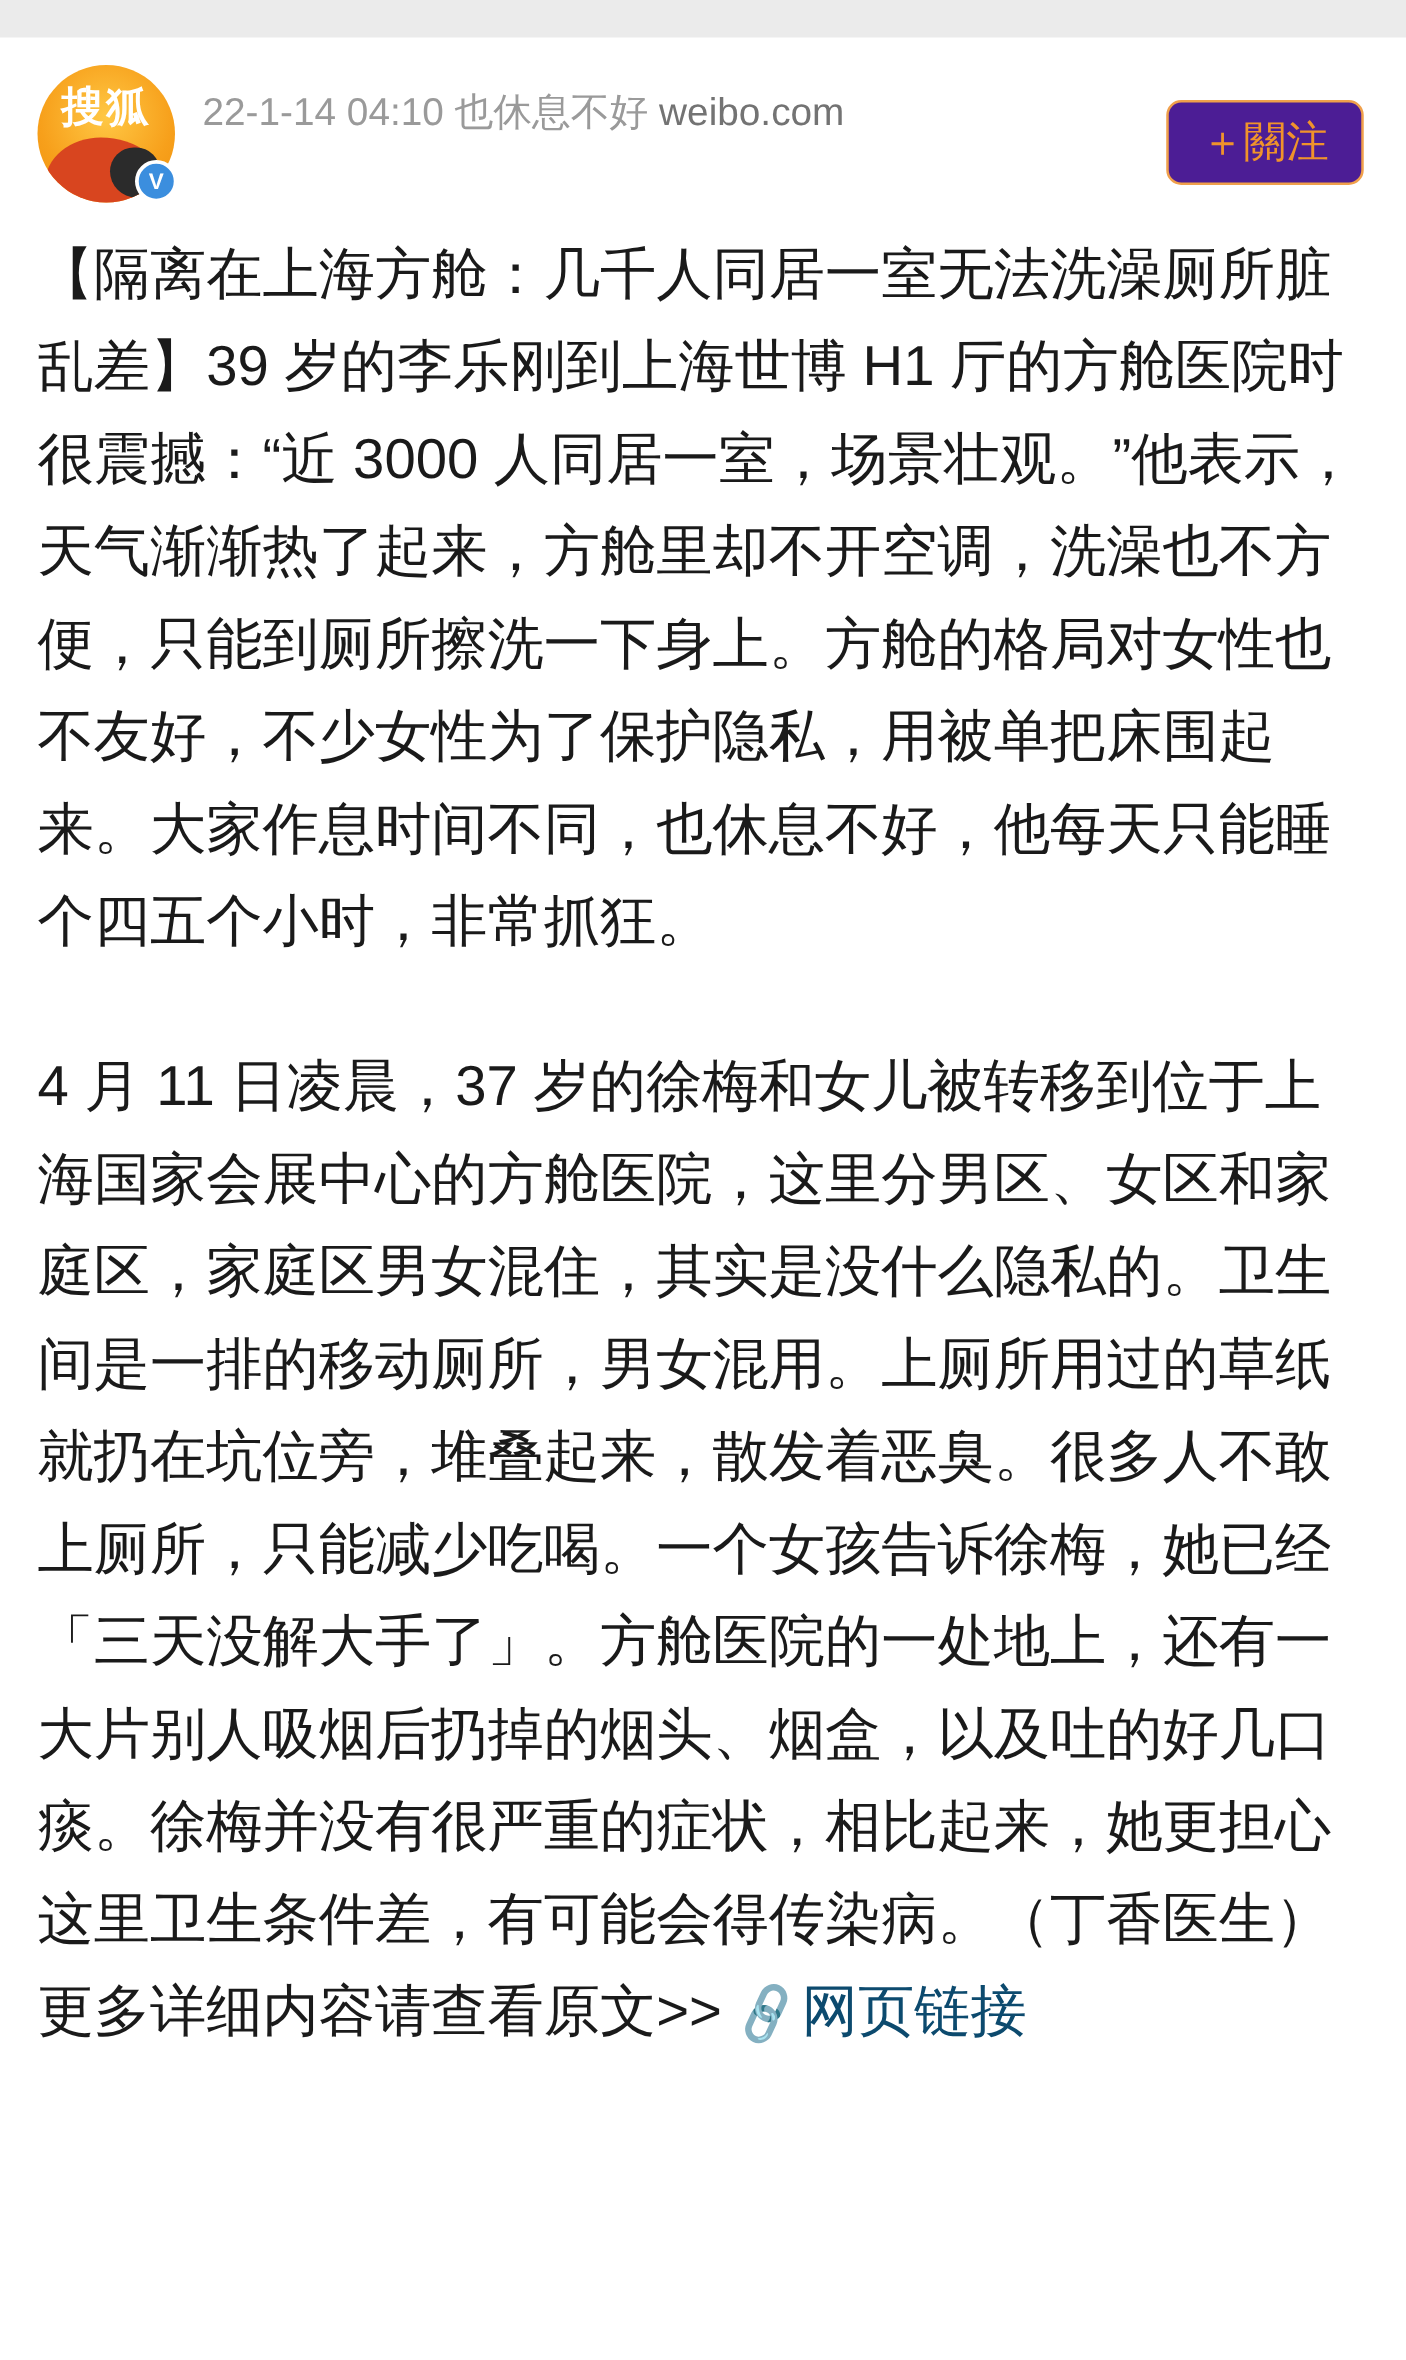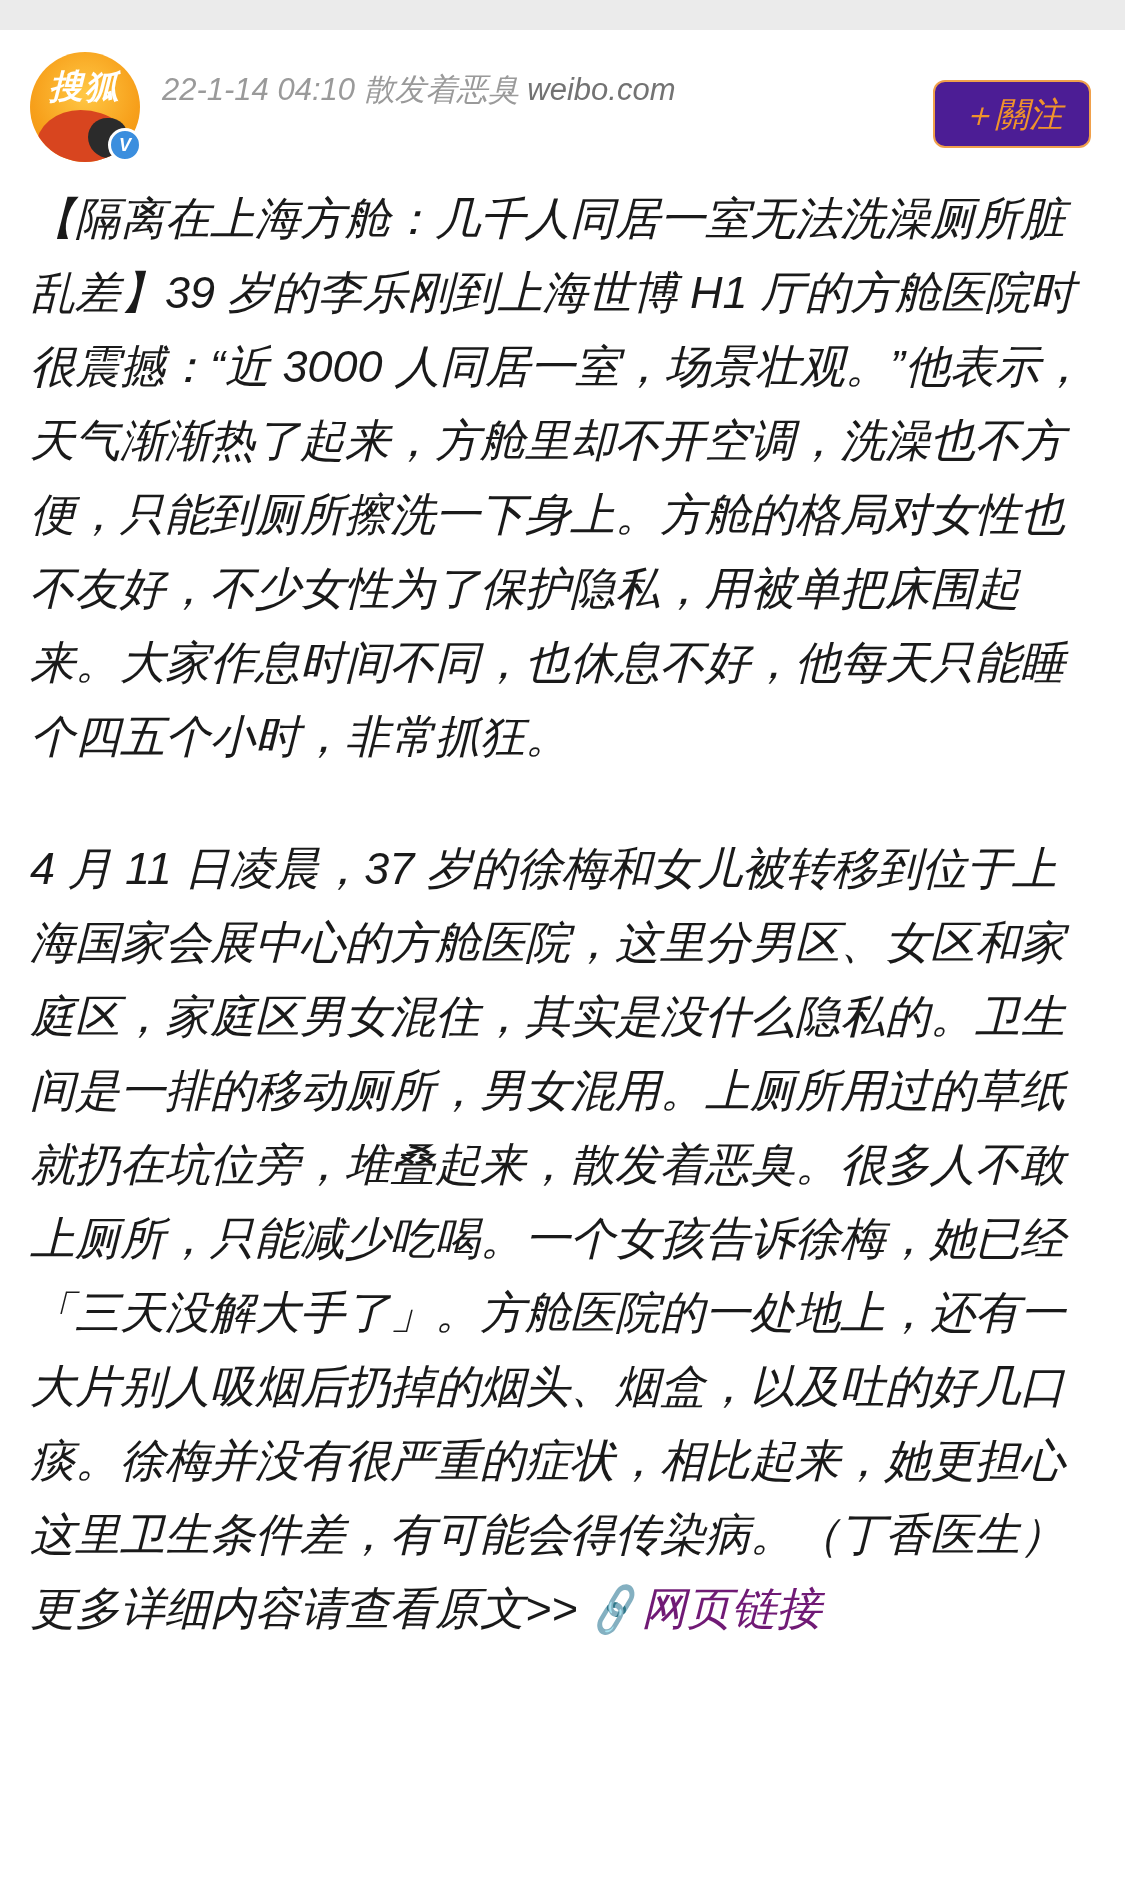--- a/index.html
+++ b/index.html
@@ -8,21 +8,20 @@
     padding: 0;
     background: #ffffff;
     font-family: "Liberation Sans", "DejaVu Sans", sans-serif;
   }
   .page {
     width: 1125px;
     min-height: 1888px;
     background: #ffffff;
     position: relative;
     overflow: hidden;
-    font-style: italic;
   }
   .topbar {
     height: 30px;
     background: #ebebeb;
     width: 100%;
   }
   .post-header {
     display: flex;
     align-items: flex-start;
     padding: 22px 34px 0 30px;
@@ -172,21 +171,21 @@
     line-height: 74px;
     color: #1a1a1a;
     letter-spacing: 0px;
     word-break: break-word;
   }
   .content p {
     margin: 0 0 58px 0;
   }
   .content p:last-child { margin-bottom: 0; }
   .weblink {
-    color: #701a75;
+    color: #0c4a6e;
   }
   .link-icon {
     color: #4177b0;
     font-size: 38px;
     margin-right: 4px;
     display: inline-block;
     transform: rotate(-20deg);
   }
 </style>
 </head>
@@ -202,21 +201,21 @@
       <div class="avatar">
         <div class="sohu-text">搜狐</div>
         <div class="fox"></div>
       </div>
       <div class="verified">V</div>
     </div>
 
     <div class="meta">
       <div class="time-row">
         <span>22-1-14 04:10</span>
-        <span class="src">散发着恶臭</span>
+        <span class="src">也休息不好</span>
         <span class="weibo-link">weibo.com</span>
       </div>
     </div>
 
     <div class="follow-btn">＋關注</div>
   </div>
 
   <div class="content">
     <p>【隔离在上海方舱：几千人同居一室无法洗澡厕所脏乱差】39 岁的李乐刚到上海世博 H1 厅的方舱医院时很震撼：“近 3000 人同居一室，场景壮观。”他表示，天气渐渐热了起来，方舱里却不开空调，洗澡也不方便，只能到厕所擦洗一下身上。方舱的格局对女性也不友好，不少女性为了保护隐私，用被单把床围起来。大家作息时间不同，也休息不好，他每天只能睡个四五个小时，非常抓狂。</p>
     <p><span>4 月 11 日凌晨，37 岁的徐梅和女儿被转移到位于上海国家会展中心的方舱医院，这里分男区、女区和家庭区，家庭区男女混住，其实是没什么隐私的。卫生间是一排的移动厕所，男女混用。上厕所用过的草纸就扔在坑位旁，堆叠起来，散发着恶臭。很多人不敢上厕所，只能减少吃喝。一个女孩告诉徐梅，她已经「三天没解大手了」。方舱医院的一处地上，还有一大片别人吸烟后扔掉的烟头、烟盒，以及吐的好几口痰。徐梅并没有很严重的症状，相比起来，她更担心这里卫生条件差，有可能会得传染病。（丁香医生）更多详细内容请查看原文&gt;&gt; </span><span class="link-icon">🔗</span><span class="weblink">网页链接</span></p>

